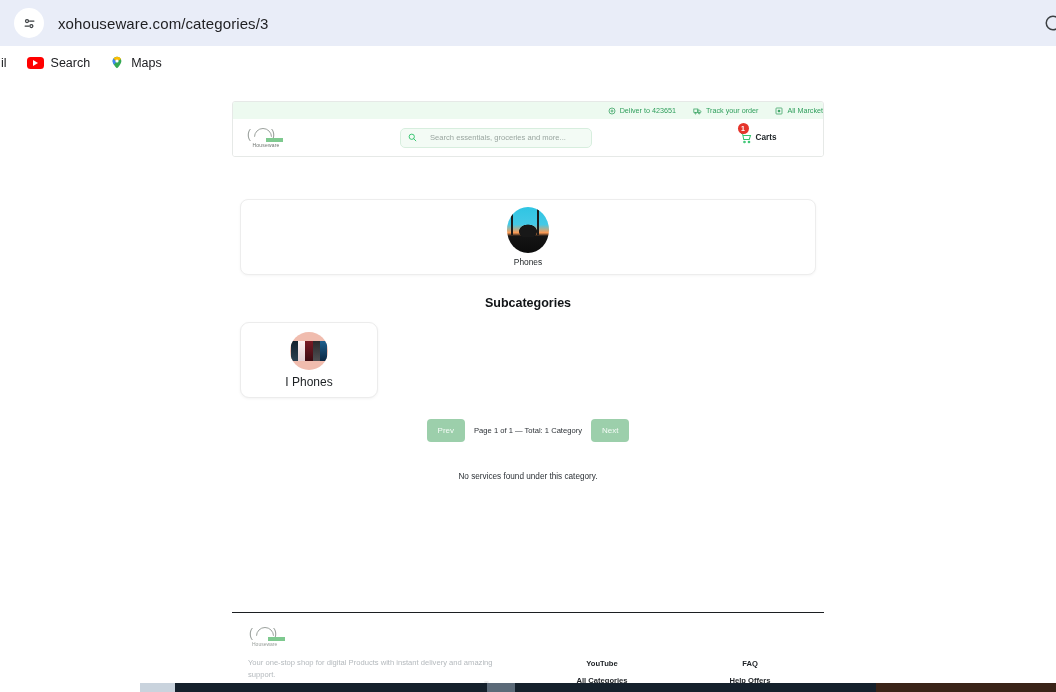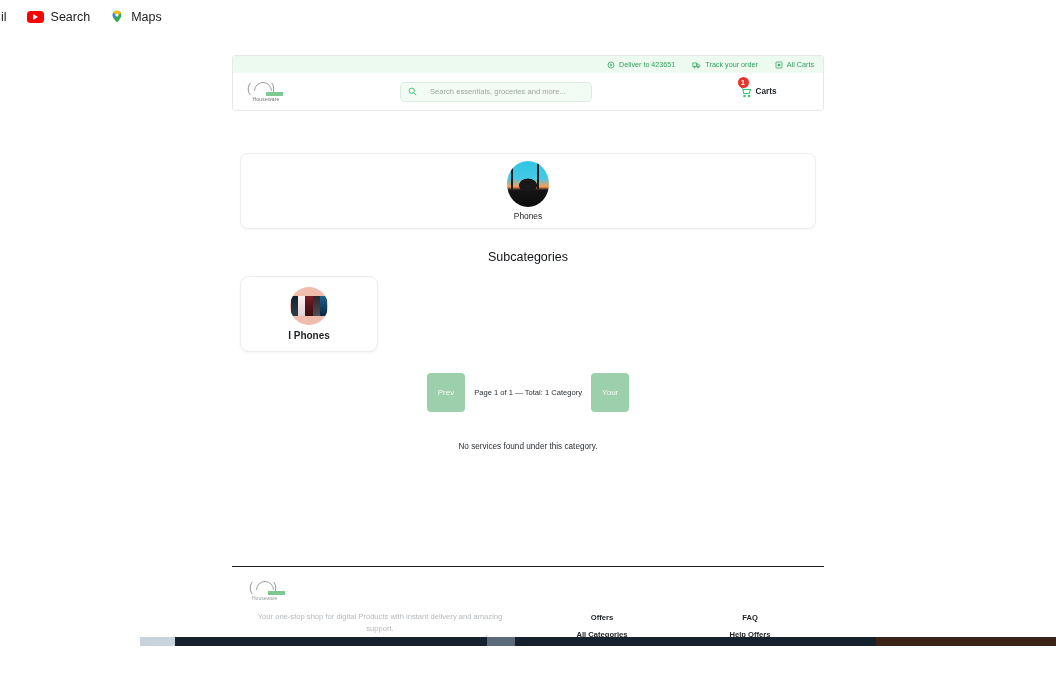--- a/index.html
+++ b/index.html
@@ -88,21 +88,20 @@
     overflow: hidden;
     background: #ffffff;
   }
   .utility-bar {
     background: #edfaf0;
     height: 17px;
     display: flex;
     align-items: center;
     justify-content: flex-end;
     gap: 17px;
-    padding-right: 9px;
   }
   .util-item {
     display: flex; align-items: center; gap: 4px;
     font-size: 7.2px;
     color: #2e9e5b;
     white-space: nowrap;
   }
   .util-item svg { display: block; }
 
   .header-main {
@@ -198,21 +197,21 @@
     position:absolute; left:4px; top:0;
     width:1.6px; height:28px; background:#1b1b1b;
     box-shadow: 26px 0 0 #1b1b1b;
   }
   .hero-label { font-size: 8.4px; color: #1d2124; }
 
   
   .section-title {
     text-align: center;
     font-size: 12.5px;
-    font-weight: normal;
+    font-weight: bold;
     color: #111417;
     margin-top: 21px;
   }
   .subcat-grid {
     width: 576px; margin: 12px auto 0;
     display: flex; gap: 14px;
   }
   .subcat-card {
     width: 138px; height: 76px;
     background: #fff;
@@ -232,35 +231,35 @@
   }
   .phone-strip { display: flex; height: 20px; width: 36px; }
   .phone-strip i {
     display: block; width: 7.2px; height: 20px;
   }
   .ph1 { background: linear-gradient(180deg,#12202c,#2c3f4f); }
   .ph2 { background: linear-gradient(180deg,#fdf2f2,#e4cfd2); }
   .ph3 { background: linear-gradient(180deg,#7a1a24,#3b0c12); }
   .ph4 { background: linear-gradient(180deg,#2a2a2c,#505053); }
   .ph5 { background: linear-gradient(180deg,#1e5f8d,#0b2742); }
-  .subcat-label { font-size: 10px; color: #1d2124; font-weight: bold; }
+  .subcat-label { font-size: 12px; color: #1d2124; }
 
   
   .pager {
     display: flex; align-items: center; justify-content: center;
     gap: 9px;
     margin-top: 21px;
   }
   .pager-btn {
     background: #9ccfab;
     color: #f4fbf6;
     border: none;
     border-radius: 4px;
     font-size: 8px;
-    padding: 15px 11px;
+    padding: 7px 11px;
     cursor: pointer;
     font-family: "Liberation Sans", sans-serif;
   }
   .pager-text { font-size: 7.6px; color: #2c3136; white-space: nowrap; }
 
   .empty-note {
     text-align: center;
     font-size: 8.2px;
     color: #2b3035;
     margin-top: 30px;
@@ -292,21 +291,20 @@
     display: flex;
     padding-top: 13px;
     min-height: 89px;
   }
   .f-brand-col { width: 296px; padding-left: 8px; }
   .f-brand-mark { position: relative; width: 42px; height: 18px; margin-left: 8px; }
   .f-brand-word { font-size: 5px; color: #9aa09c; margin-left: 12px; margin-top: -3px; }
   .f-desc {
     font-size: 7.6px; color: #b4b9bd;
     line-height: 12px;
-    text-align: center;
     padding: 10px 16px 0 8px;
   }
   .f-link-col {
     width: 148px;
     display: flex; flex-direction: column;
     align-items: center;
     padding-top: 33px;
     gap: 8px;
   }
   .f-link {
@@ -326,20 +324,34 @@
   .os-c { width: 312px; background: #15212c; }
   .os-d { width: 28px; background: #5b6a78; }
   .os-e { width: 361px; background: #15212c; }
   .os-f { flex: 1; background: #3a2418; }
 </style>
 </head>
 <body>
 
 <div class="browser-chrome">
 
+  <div class="omnibar-row">
+    <div class="omni-lead-icon">
+      <svg width="15" height="15" viewBox="0 0 24 24" fill="none" stroke="#3c4043" stroke-width="2" stroke-linecap="round">
+        <circle cx="8" cy="8" r="2.4"></circle>
+          <line x1="12" y1="8" x2="19" y2="8"></line>
+        <circle cx="15" cy="16" r="2.4"></circle>
+          <line x1="5" y1="16" x2="11" y2="16"></line>
+      </svg>
+    </div>
+    <div class="omni-url">xohouseware.com/categories/3</div>
+    <svg class="omni-right-icon" viewBox="0 0 24 24" fill="none" stroke="#3c4043" stroke-width="2">
+      <circle cx="12" cy="12" r="9"></circle>
+    </svg>
+  </div>
 
   <div class="bookmarks-row">
     <div class="bm-item bm-clipped">
       <span>il</span>
     </div>
     <div class="bm-item">
       <span class="yt-glyph"></span>
       <span>Search</span>
     </div>
     <div class="bm-item">
@@ -374,21 +386,21 @@
           <circle cx="6" cy="19" r="2"></circle>
             <circle cx="17" cy="19" r="2"></circle>
         </svg>
         <span>Track your order</span>
       </div>
       <div class="util-item">
         <svg width="8" height="8" viewBox="0 0 24 24" fill="none" stroke="#2e9e5b" stroke-width="2.2">
           <rect x="3" y="3" width="18" height="18" rx="2"></rect>
             <circle cx="12" cy="12" r="3" fill="#2e9e5b"></circle>
         </svg>
-        <span>All Carts</span>
+        <span>All Marcket</span>
       </div>
     </div>
 
     <div class="header-main">
       <div class="brand">
         <div class="brand-mark">
           <span class="brand-paren-l">(</span>
           <span class="brand-arc"></span>
           <span class="brand-paren-r">)</span>
           <span class="brand-underline"></span>
@@ -439,21 +451,21 @@
             <i class="ph5"></i>
         </span>
       </div>
       <div class="subcat-label">I Phones</div>
     </div>
   </div>
 
   <div class="pager">
     <button class="pager-btn">Prev</button>
     <span class="pager-text">Page 1 of 1 — Total: 1 Category</span>
-    <button class="pager-btn">Your</button>
+    <button class="pager-btn">Next</button>
   </div>
 
   <div class="empty-note">No services found under this category.</div>
 
   <div class="watermark">
     <div class="wm-ar">مستقل</div>
 
   </div>
 
   <div class="footer">
@@ -465,21 +477,21 @@
           <span class="brand-paren-l">(</span>
           <span class="brand-arc"></span>
           <span class="brand-paren-r">)</span>
           <span class="brand-underline"></span>
         </div>
         <div class="f-brand-word">Houseware</div>
         <div class="f-desc">Your one-stop shop for digital Products with instant delivery and amazing support.</div>
       </div>
 
       <div class="f-link-col">
-        <span class="f-link">Offers</span>
+        <span class="f-link">YouTube</span>
         <span class="f-link">All Categories</span>
 
       </div>
 
       <div class="f-link-col">
         <span class="f-link">FAQ</span>
         <span class="f-link">Help Offers</span>
 
       </div>
     </div>

